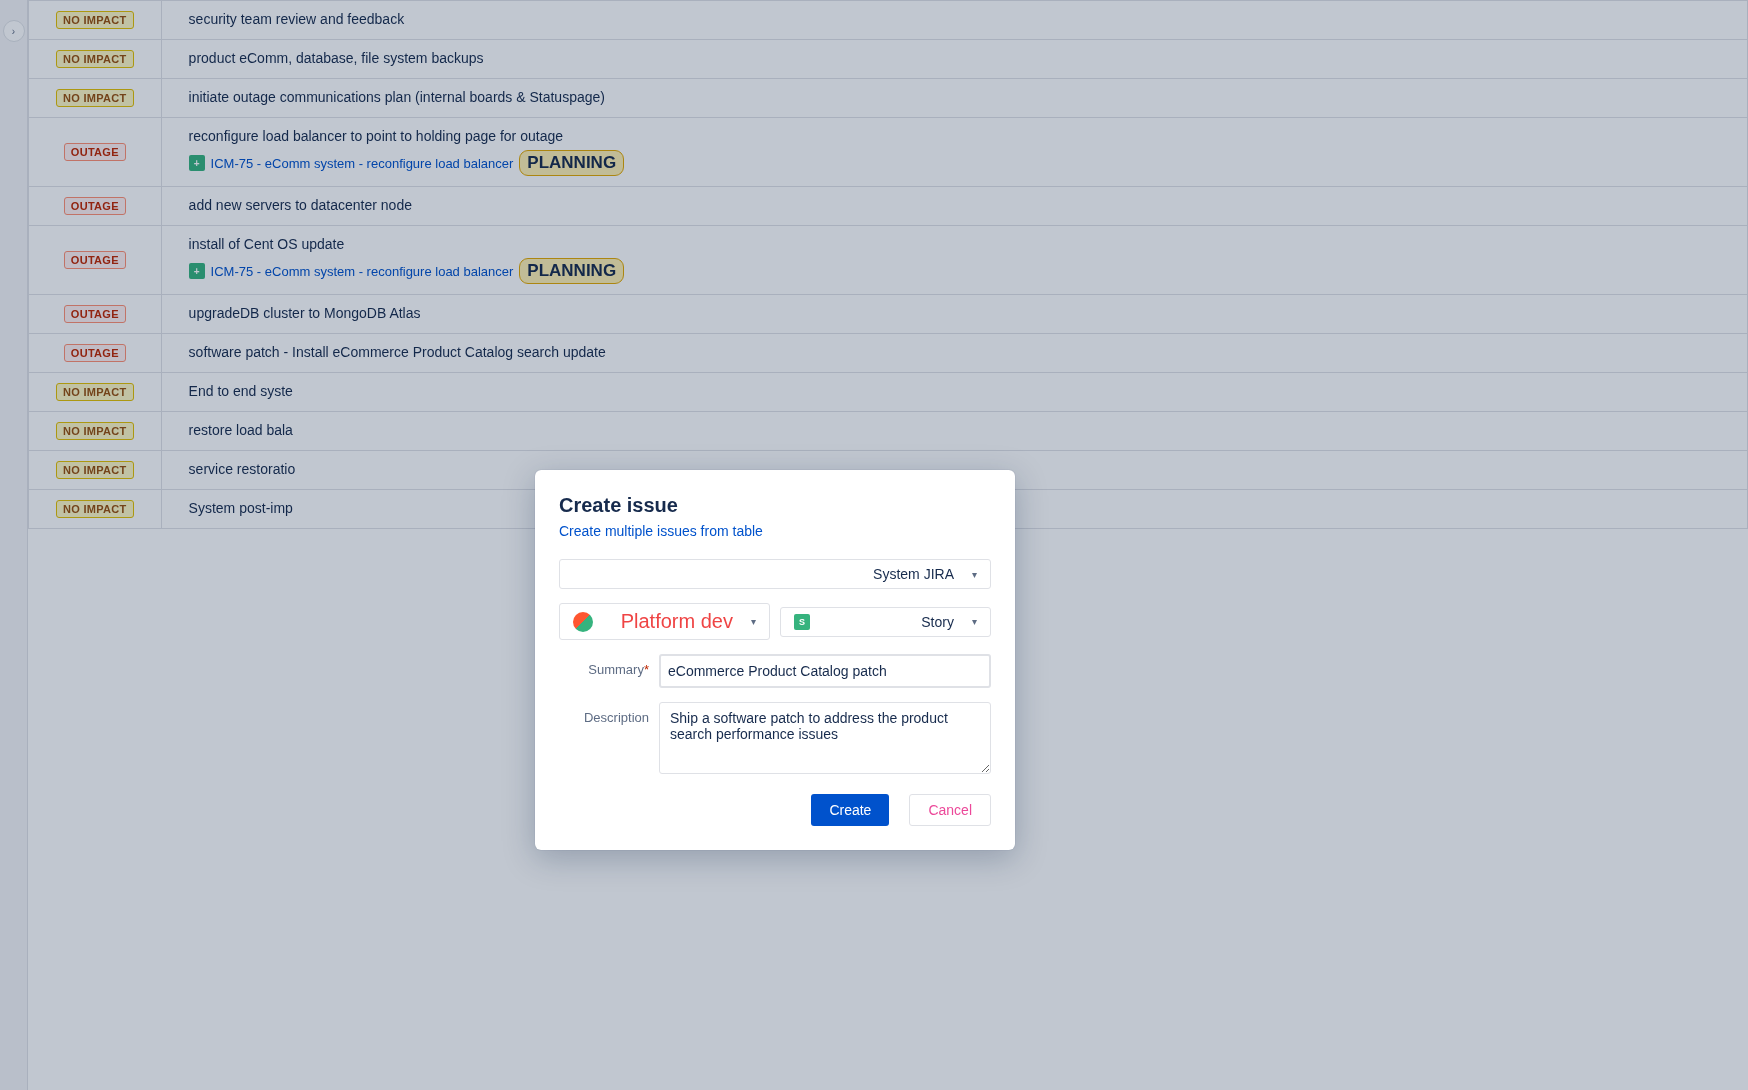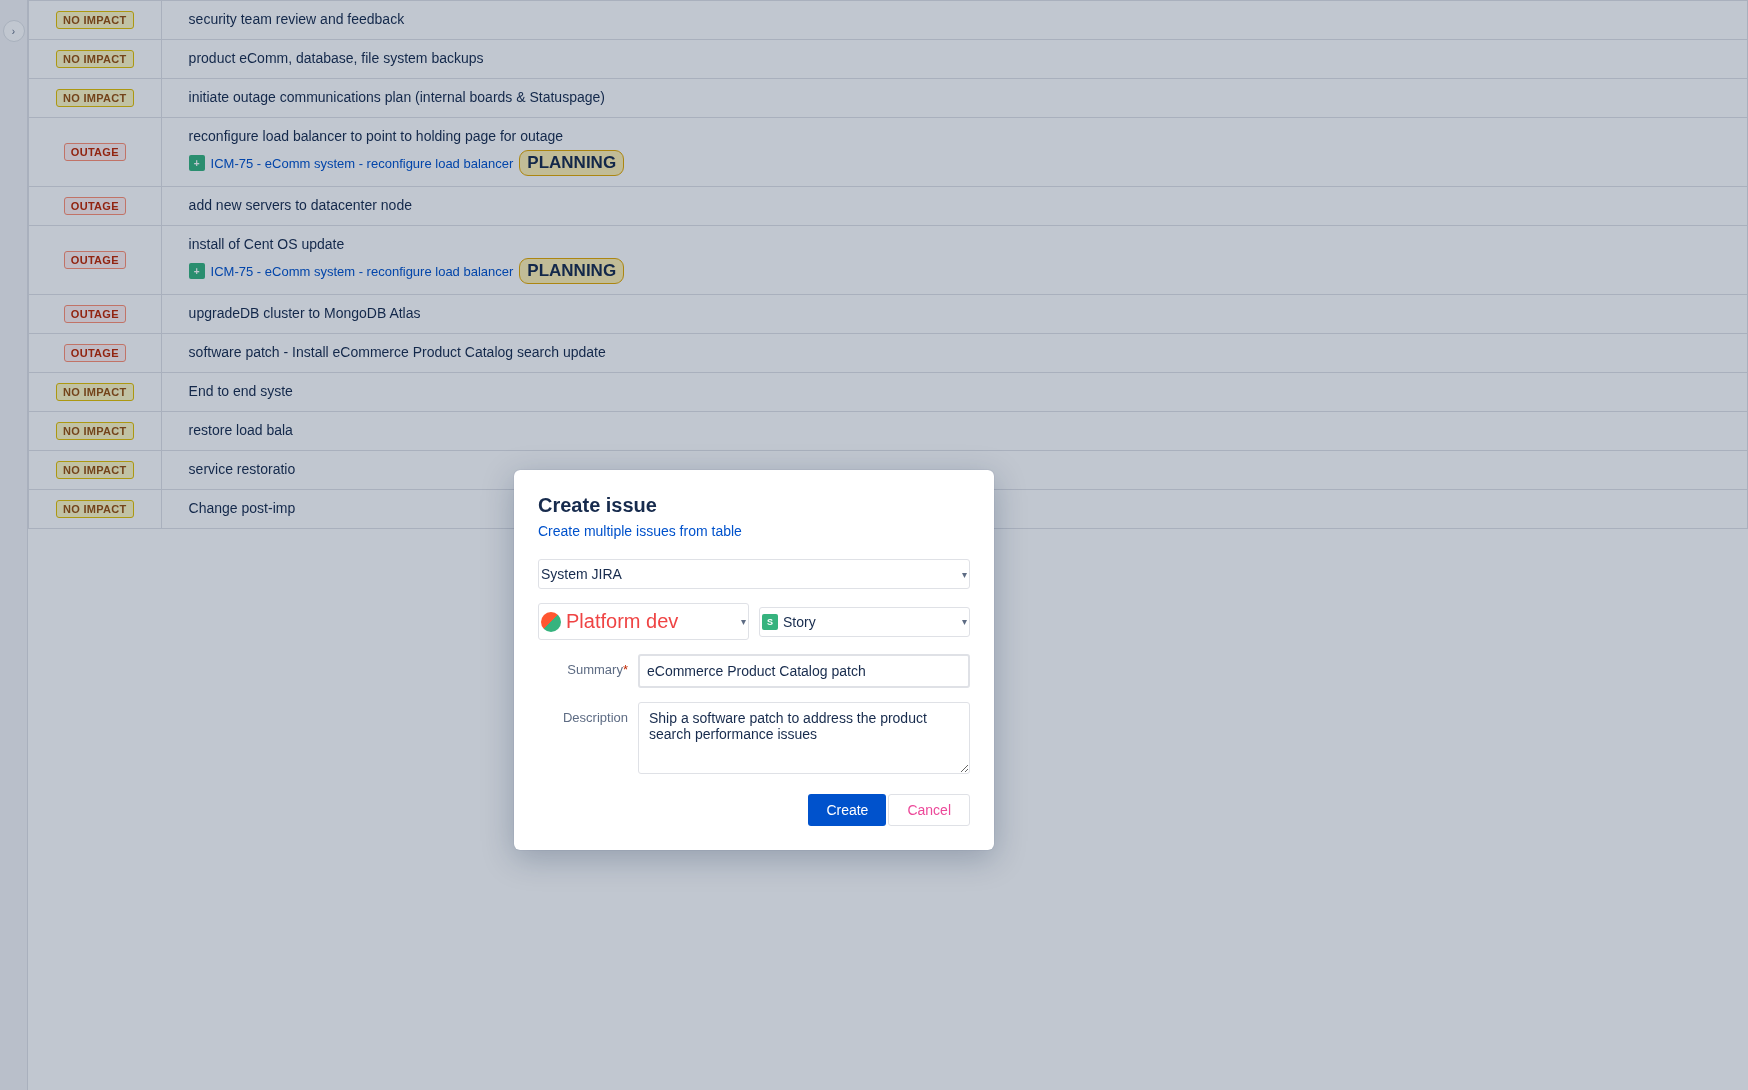--- a/index.html
+++ b/index.html
@@ -153,21 +153,21 @@
       right: 0;
       bottom: 0;
       background: rgba(9, 30, 66, 0.25);
       z-index: 100;
       pointer-events: none;
     }
 
     .modal {
       position: absolute;
       top: 470px;
-      left: 514px;
+      left: 535px;
       width: 480px;
       background: #fff;
       border-radius: 6px;
       box-shadow: 0 8px 32px rgba(9,30,66,0.25), 0 0 1px rgba(9,30,66,0.31);
       z-index: 200;
       padding: 24px;
     }
 
     .modal-title {
       font-size: 20px;
@@ -190,24 +190,25 @@
       align-items: center;
       gap: 10px;
       margin-bottom: 14px;
     }
 
     .modal-select-wrapper {
       display: flex;
       align-items: center;
       border: 1px solid #dfe1e6;
       border-radius: 3px;
-      padding: 6px 2px;
+      padding: 6px 13px;
       background: #fff;
       cursor: pointer;
-      gap: 5px;
+      gap: 18px;
+      text-align: right;
     }
 
     .dropdown-arrow {
       font-size: 10px;
       color: #5e6c84;
     }
 
     .system-jira-select {
       flex: 1;
     }
@@ -273,21 +274,21 @@
       color: #172b4d;
       min-height: 72px;
       resize: vertical;
       outline: none;
       font-family: inherit;
     }
 
     .modal-footer {
       display: flex;
       justify-content: flex-end;
-      gap: 2px;
+      gap: 20px;
       margin-top: 20px;
     }
 
     .btn-create {
       padding: 7px 18px;
       background: #0052CC;
       color: #fff;
       border: none;
       border-radius: 3px;
       font-size: 14px;
@@ -432,21 +433,21 @@
             <td class="col-description">
               <span>service restoratio</span>
             </td>
           </tr>
 
           <tr>
             <td class="col-badge">
               <span class="badge badge-no-impact">NO IMPACT</span>
             </td>
             <td class="col-description">
-              <span>Change post-imp</span>
+              <span>System post-imp</span>
             </td>
           </tr>
 
         </tbody>
       </table>
 
     </div>
   </div>
 
   <div class="modal-overlay"></div>

